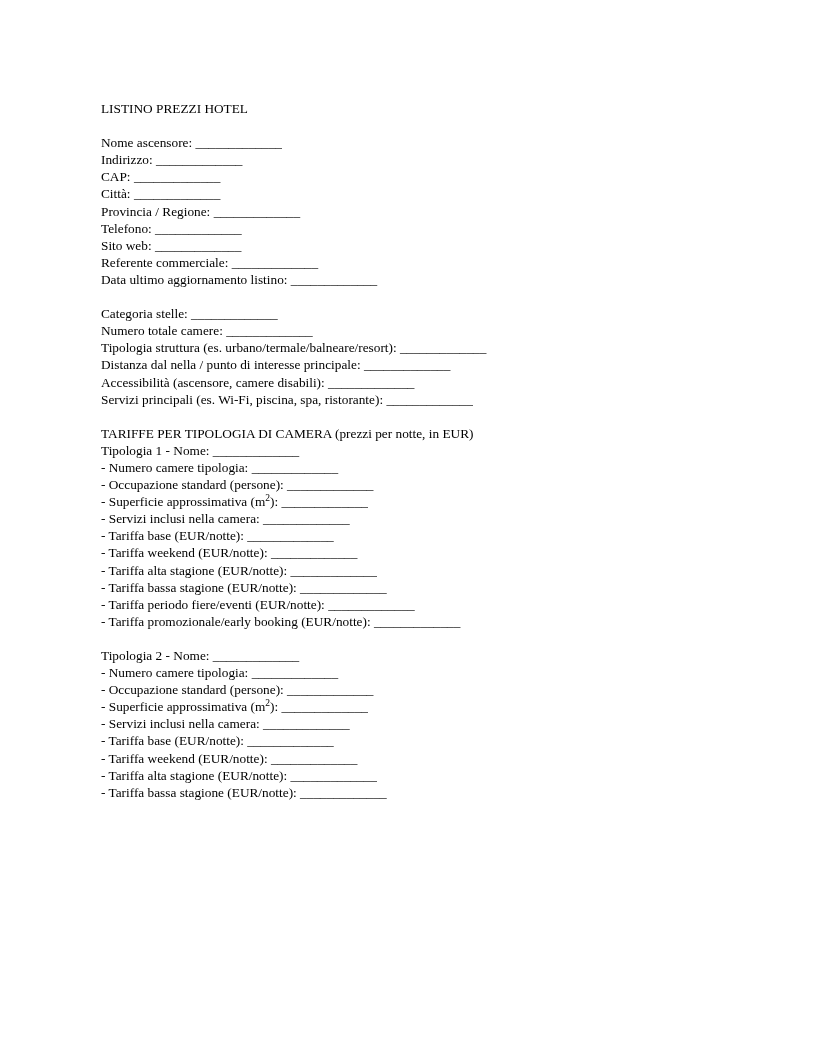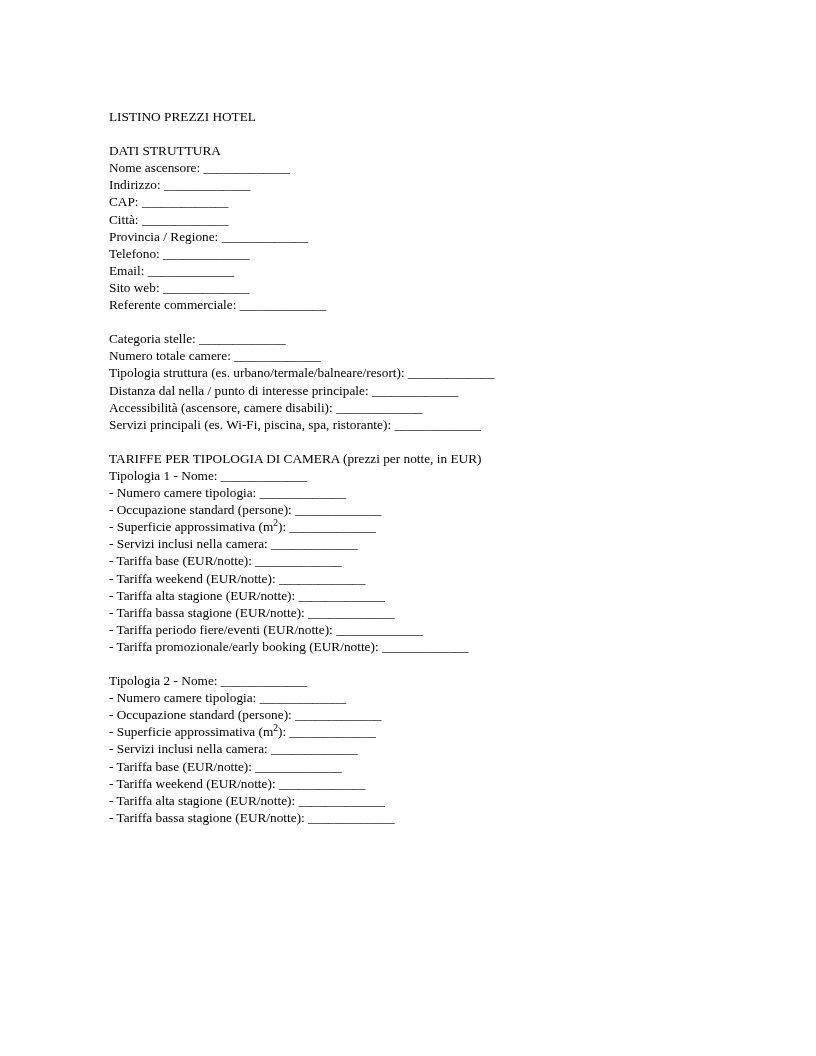--- a/index.html
+++ b/index.html
@@ -29,21 +29,21 @@
     padding: 96px 96px 96px 97px;
   }
 
   .doc-body {
     font-size: 13.3px;
     line-height: 17.1px;
     white-space: nowrap;
   }
 
   .block {
-    margin: 12px;
+    margin: 4px;
     padding: 0;
   }
 
   
   .block + .block {
     margin-top: 17.1px;
   }
 
   .line {
     margin: 0;
@@ -70,30 +70,29 @@
 </style>
 </head>
 <body>
 
 <div id="page">
   <div class="doc-body" id="doc-body">
       <div class="block">
         <div class="line"><span class="label">LISTINO PREZZI HOTEL</span></div>
       </div>
       <div class="block">
-        <div class="line"><span class="label">DATI STRUTTURA</span></div>
         <div class="line"><span class="label">Nome ascensore: </span><span class="blank">_____________</span></div>
         <div class="line"><span class="label">Indirizzo: </span><span class="blank">_____________</span></div>
         <div class="line"><span class="label">CAP: </span><span class="blank">_____________</span></div>
         <div class="line"><span class="label">Città: </span><span class="blank">_____________</span></div>
         <div class="line"><span class="label">Provincia / Regione: </span><span class="blank">_____________</span></div>
         <div class="line"><span class="label">Telefono: </span><span class="blank">_____________</span></div>
-        <div class="line"><span class="label">Email: </span><span class="blank">_____________</span></div>
         <div class="line"><span class="label">Sito web: </span><span class="blank">_____________</span></div>
         <div class="line"><span class="label">Referente commerciale: </span><span class="blank">_____________</span></div>
+        <div class="line"><span class="label">Data ultimo aggiornamento listino: </span><span class="blank">_____________</span></div>
       </div>
       <div class="block">
         <div class="line"><span class="label">Categoria stelle: </span><span class="blank">_____________</span></div>
         <div class="line"><span class="label">Numero totale camere: </span><span class="blank">_____________</span></div>
         <div class="line"><span class="label">Tipologia struttura (es. urbano/termale/balneare/resort): </span><span class="blank">_____________</span></div>
         <div class="line"><span class="label">Distanza dal nella / punto di interesse principale: </span><span class="blank">_____________</span></div>
         <div class="line"><span class="label">Accessibilità (ascensore, camere disabili): </span><span class="blank">_____________</span></div>
         <div class="line"><span class="label">Servizi principali (es. Wi-Fi, piscina, spa, ristorante): </span><span class="blank">_____________</span></div>
       </div>
       <div class="block">

